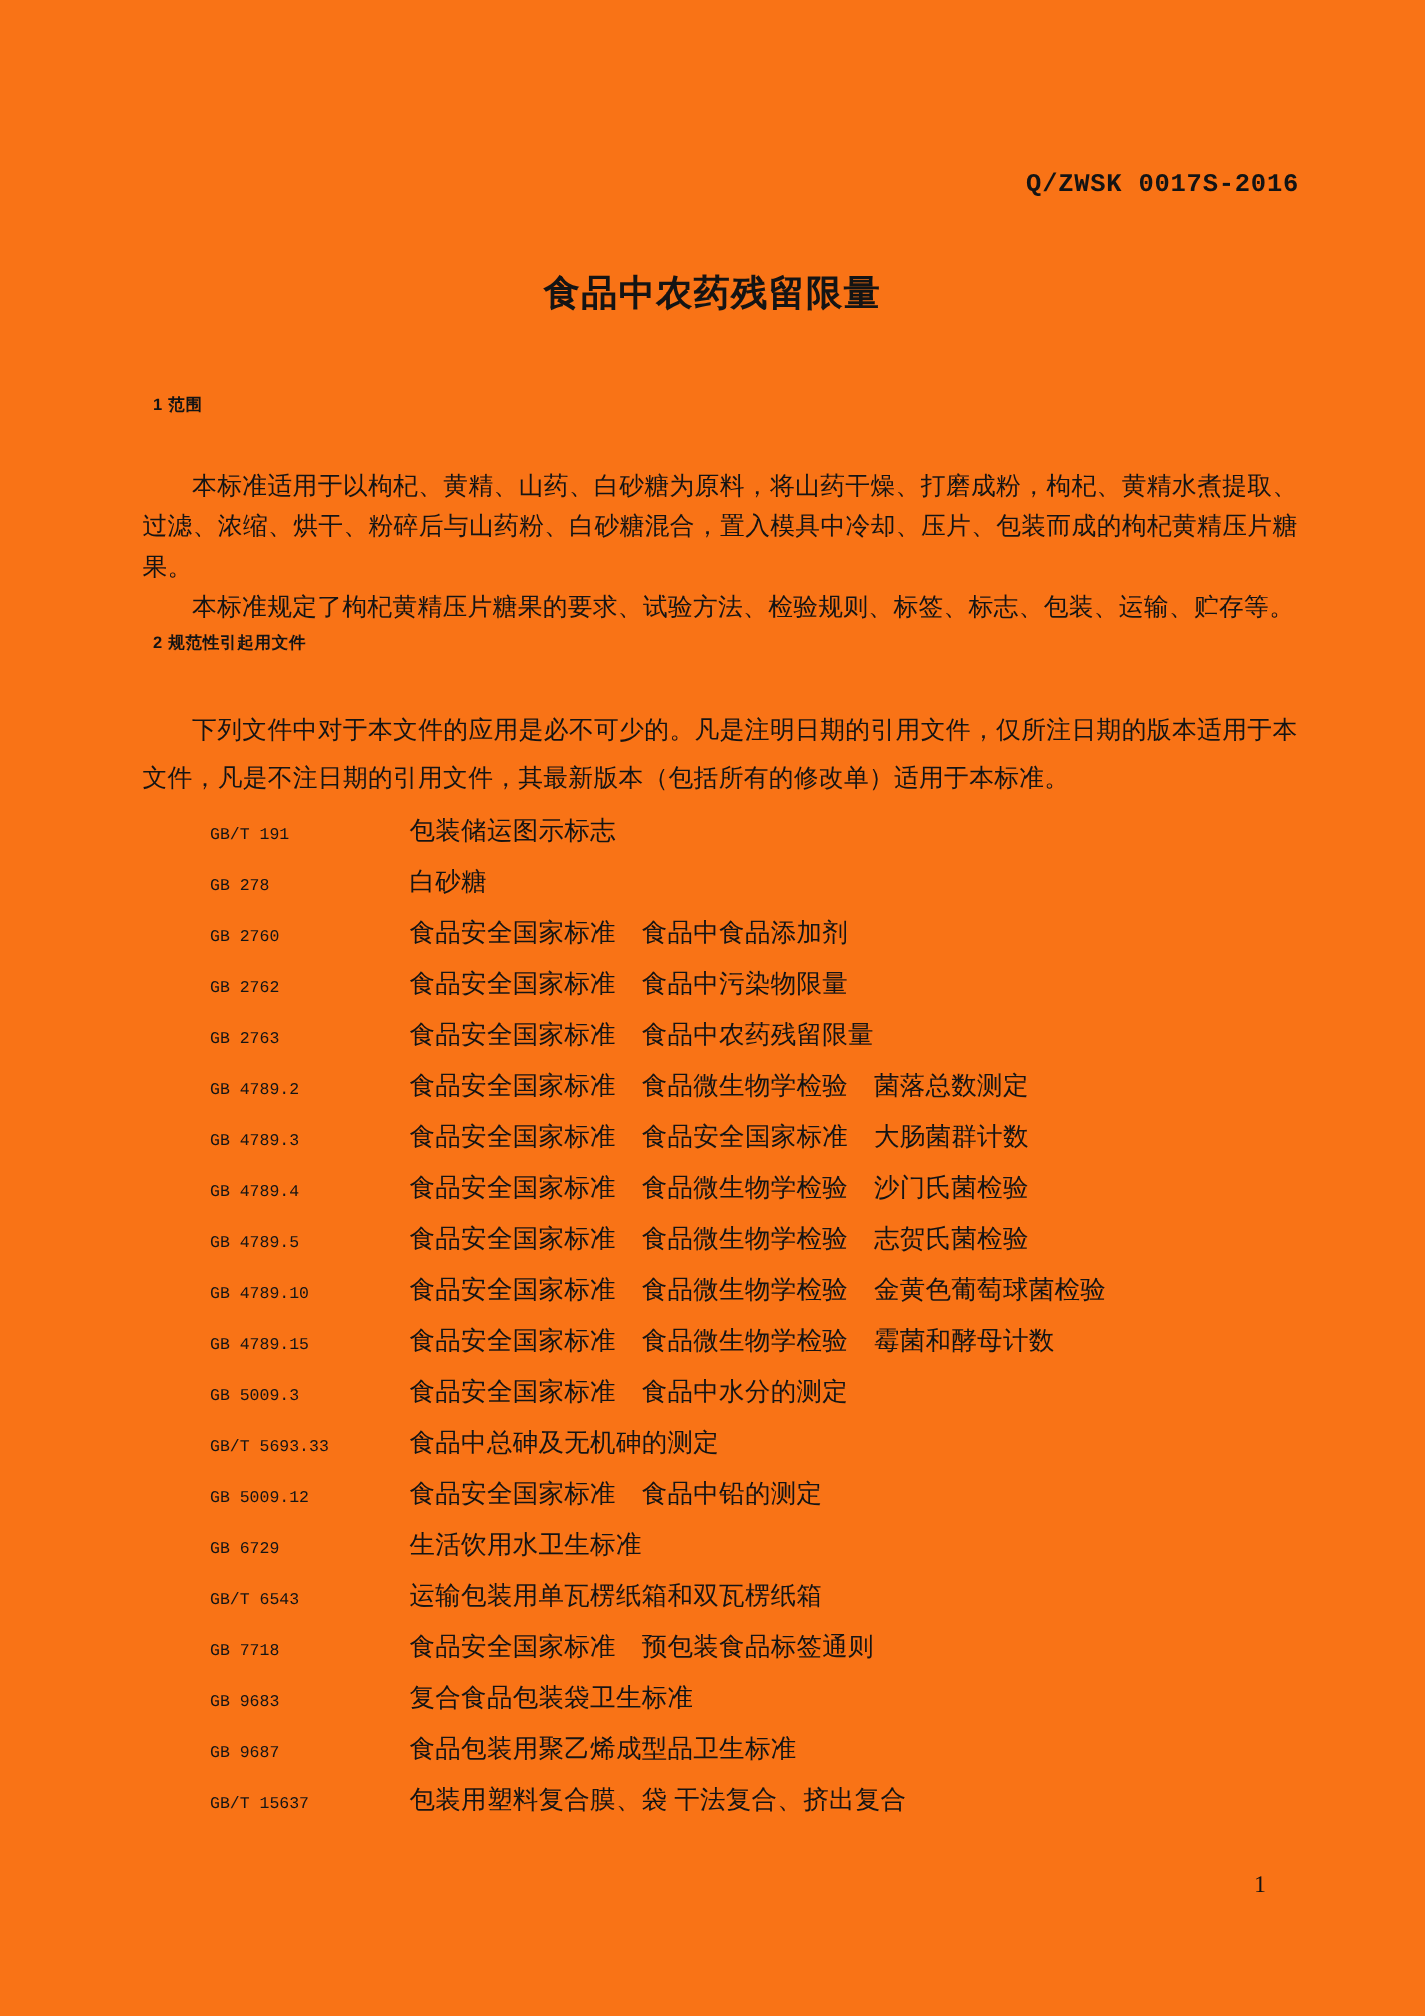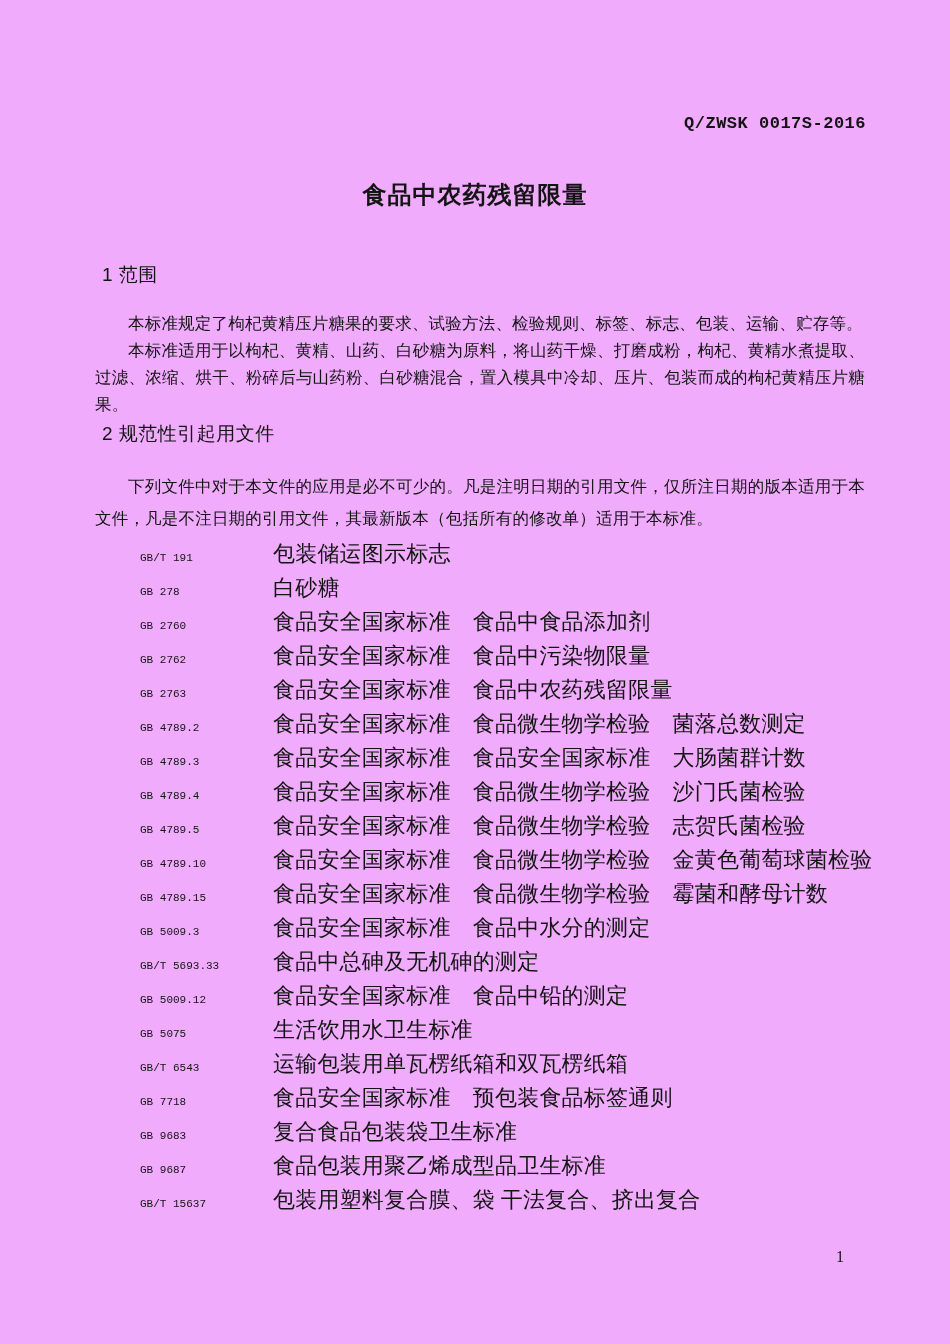--- a/index.html
+++ b/index.html
@@ -5,21 +5,21 @@
   html, body {
     margin: 0;
     padding: 0;
     background: #e8e8e8;
   }
   .page {
     position: relative;
     width: 950px;
     height: 1344px;
     margin: 0 auto;
-    background: #f0abfc;
+    background: #f97316;
     color: #141414;
     font-family: "Liberation Serif", "DejaVu Serif", serif;
     overflow: hidden;
   }
   .doc-code {
     position: absolute;
     top: 114px;
     right: 84px;
     font-family: "Liberation Mono", "DejaVu Sans Mono", monospace;
     font-weight: bold;
@@ -35,22 +35,22 @@
     text-align: center;
     font-family: "Liberation Sans", "DejaVu Sans", sans-serif;
     font-weight: bold;
     font-size: 24px;
     letter-spacing: 1px;
   }
   .section-heading {
     position: absolute;
     left: 102px;
     font-family: "Liberation Sans", "DejaVu Sans", sans-serif;
-    font-weight: normal;
-    font-size: 19px;
+    font-weight: bold;
+    font-size: 11px;
     letter-spacing: 0.5px;
     white-space: pre;
   }
   .heading-1 { top: 262px; }
   .heading-2 { top: 421px; }
   .body-block {
     position: absolute;
     left: 95px;
     width: 770px;
   }
@@ -79,21 +79,21 @@
     height: 34px;
     line-height: 34px;
   }
   .ref-code {
     flex: 0 0 133px;
     font-family: "Liberation Mono", "DejaVu Sans Mono", monospace;
     font-size: 11px;
     white-space: pre;
   }
   .ref-title {
-    font-size: 22px;
+    font-size: 17px;
     letter-spacing: 0.2px;
     white-space: pre;
     text-align: right;
   }
   .page-number {
     position: absolute;
     top: 1248px;
     left: 836px;
     font-size: 16px;
   }
@@ -103,22 +103,22 @@
 
 <div class="page">
 
   <div class="doc-code">Q/ZWSK 0017S-2016</div>
 
   <div class="doc-title">食品中农药残留限量</div>
 
   <div class="section-heading heading-1">1 范围</div>
 
   <div class="body-block para-block-1">
+    <p>本标准适用于以枸杞、黄精、山药、白砂糖为原料，将山药干燥、打磨成粉，枸杞、黄精水煮提取、过滤、浓缩、烘干、粉碎后与山药粉、白砂糖混合，置入模具中冷却、压片、包装而成的枸杞黄精压片糖果。</p>
     <p>本标准规定了枸杞黄精压片糖果的要求、试验方法、检验规则、标签、标志、包装、运输、贮存等。</p>
-    <p>本标准适用于以枸杞、黄精、山药、白砂糖为原料，将山药干燥、打磨成粉，枸杞、黄精水煮提取、过滤、浓缩、烘干、粉碎后与山药粉、白砂糖混合，置入模具中冷却、压片、包装而成的枸杞黄精压片糖果。</p>
   </div>
 
   <div class="section-heading heading-2">2 规范性引起用文件</div>
 
   <div class="body-block para-block-2">
     <p>下列文件中对于本文件的应用是必不可少的。凡是注明日期的引用文件，仅所注日期的版本适用于本文件，凡是不注日期的引用文件，其最新版本（包括所有的修改单）适用于本标准。</p>
   </div>
 
   <div class="ref-list">
       <div class="ref-row">
@@ -171,21 +171,21 @@
     </div>
       <div class="ref-row">
       <span class="ref-code">GB/T 5693.33</span>
       <span class="ref-title">食品中总砷及无机砷的测定</span>
     </div>
       <div class="ref-row">
       <span class="ref-code">GB 5009.12</span>
       <span class="ref-title">食品安全国家标准　食品中铅的测定</span>
     </div>
       <div class="ref-row">
-      <span class="ref-code">GB 5075</span>
+      <span class="ref-code">GB 6729</span>
       <span class="ref-title">生活饮用水卫生标准</span>
     </div>
       <div class="ref-row">
       <span class="ref-code">GB/T 6543</span>
       <span class="ref-title">运输包装用单瓦楞纸箱和双瓦楞纸箱</span>
     </div>
       <div class="ref-row">
       <span class="ref-code">GB 7718</span>
       <span class="ref-title">食品安全国家标准　预包装食品标签通则</span>
     </div>

